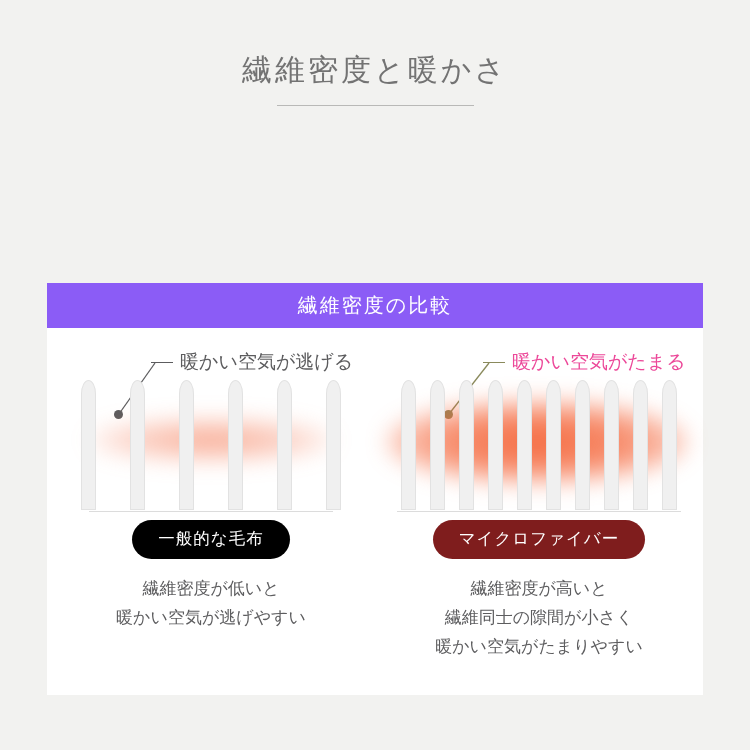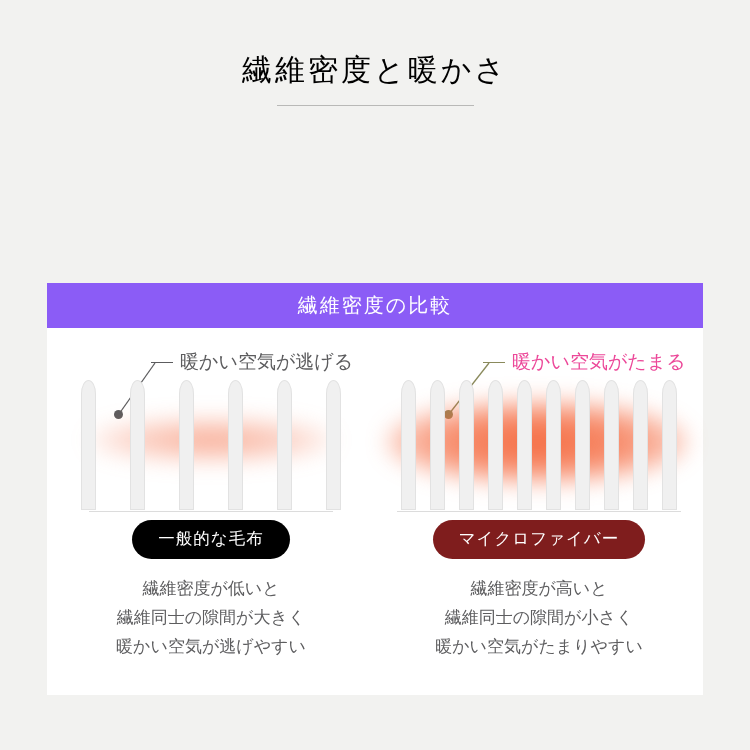--- a/index.html
+++ b/index.html
@@ -8,21 +8,21 @@
     background:#f2f2f0;
     font-family:"Liberation Sans","DejaVu Sans",sans-serif;
     color:#58585a;
     overflow:hidden;
   }
   .page{position:relative;width:750px;height:750px;}
 
   
   .heading-wrap{padding-top:52px;text-align:center;}
   .heading{
-    font-size:30px;letter-spacing:.10em;color:#000000;
+    font-size:30px;letter-spacing:.10em;color:#737373;
     font-weight:400;line-height:1.2;
   }
   .heading-rule{
     width:197px;height:1px;background:#b9b9b7;
     margin:17px auto 0;
   }
 
   
   .lead{
     margin:27px auto 0;width:714px;text-align:center;
@@ -130,21 +130,20 @@
 
           <div class="baseline" style="left:42px;right:42px;bottom:-2px;"></div>
         </div>
 
         <div class="badge-row">
           <span class="badge grey">一般的な毛布</span>
         </div>
 
         <div class="caption">
           <div>繊維密度が低いと</div>
-          <div>繊維同士の隙間が大きく</div>
           <div>暖かい空気が逃げやすい</div>
         </div>
       </div>
 
       <div class="panel">
 
         <div class="callout right">
           <span class="dash"></span><span>暖かい空気がたまる</span>
         </div>
 

